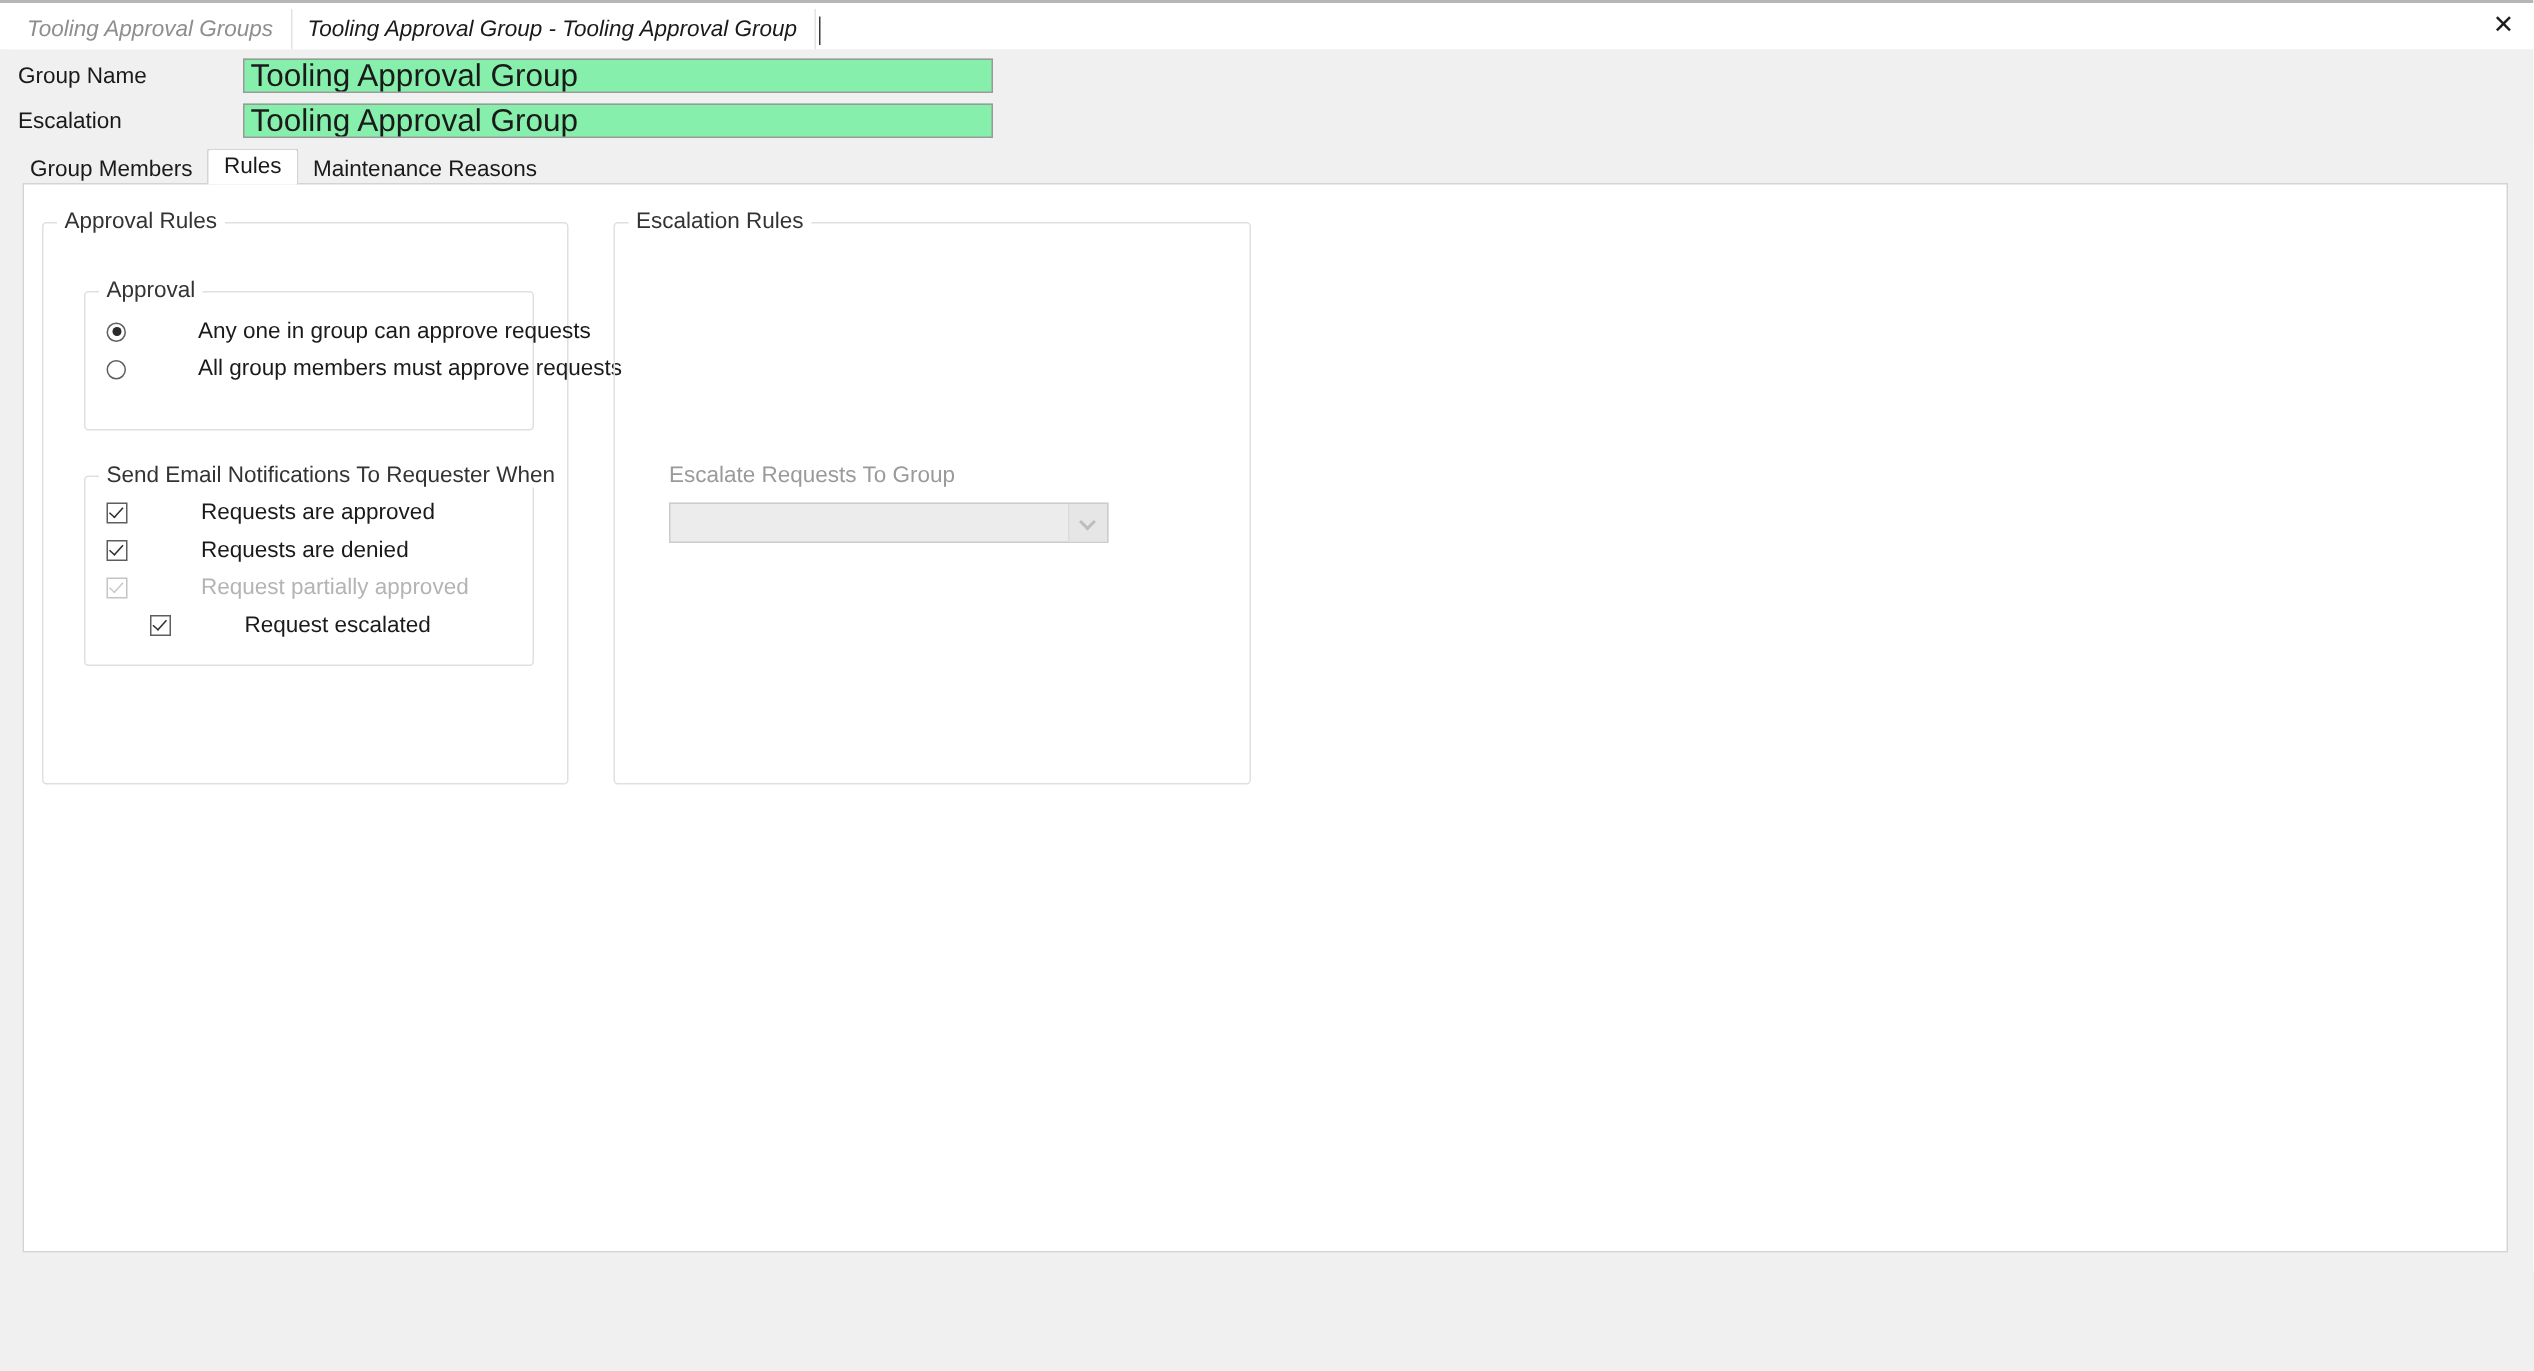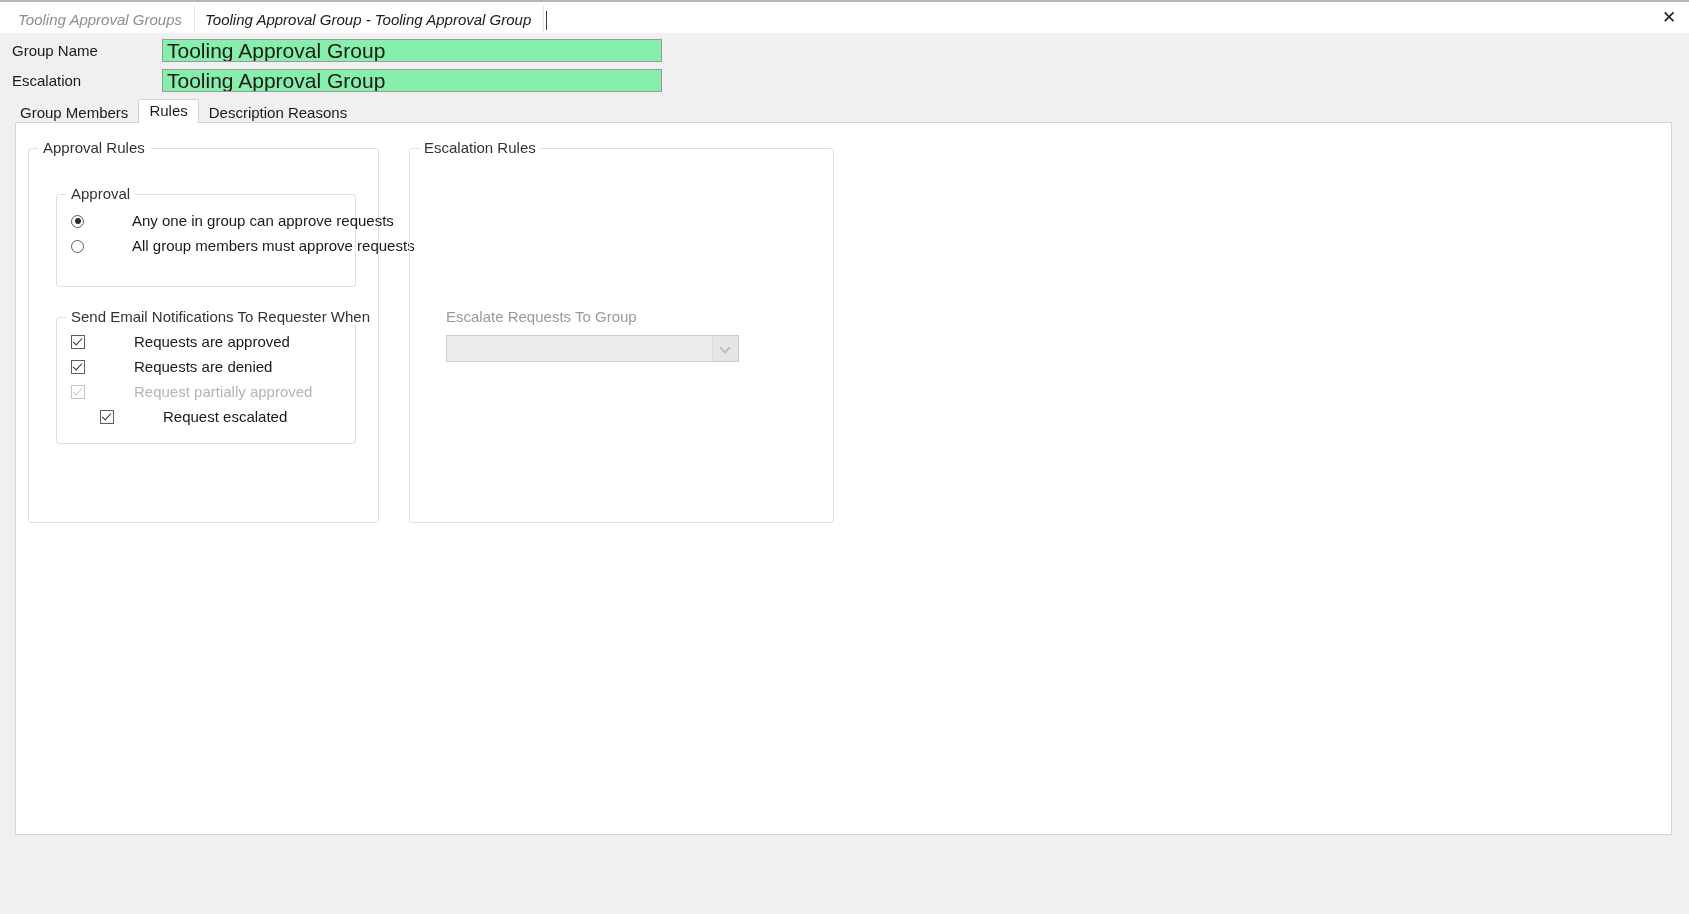--- a/index.html
+++ b/index.html
@@ -386,21 +386,21 @@
   </div>
 
   <div class="inner-tabstrip">
     <div class="inner-tab">
       <span>Group Members</span>
     </div>
     <div class="inner-tab active">
       <span>Rules</span>
     </div>
     <div class="inner-tab">
-      <span>Description Reasons</span>
+      <span>Maintenance Reasons</span>
     </div>
   </div>
 
   <div class="tab-panel">
 
     <div class="groupbox" id="approval-rules">
       <div class="gb-title">Approval Rules</div>
 
       <div class="groupbox" id="approval-inner">
         <div class="gb-title">Approval</div>

